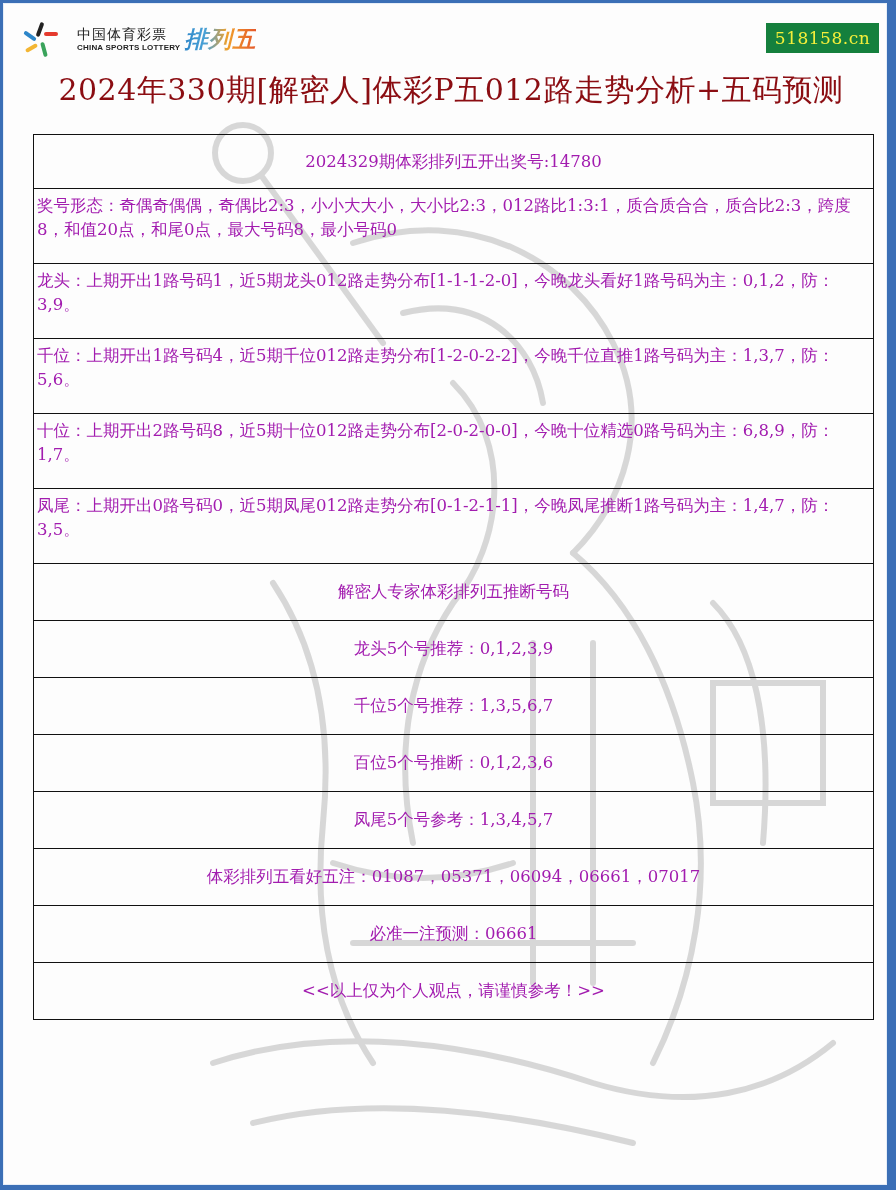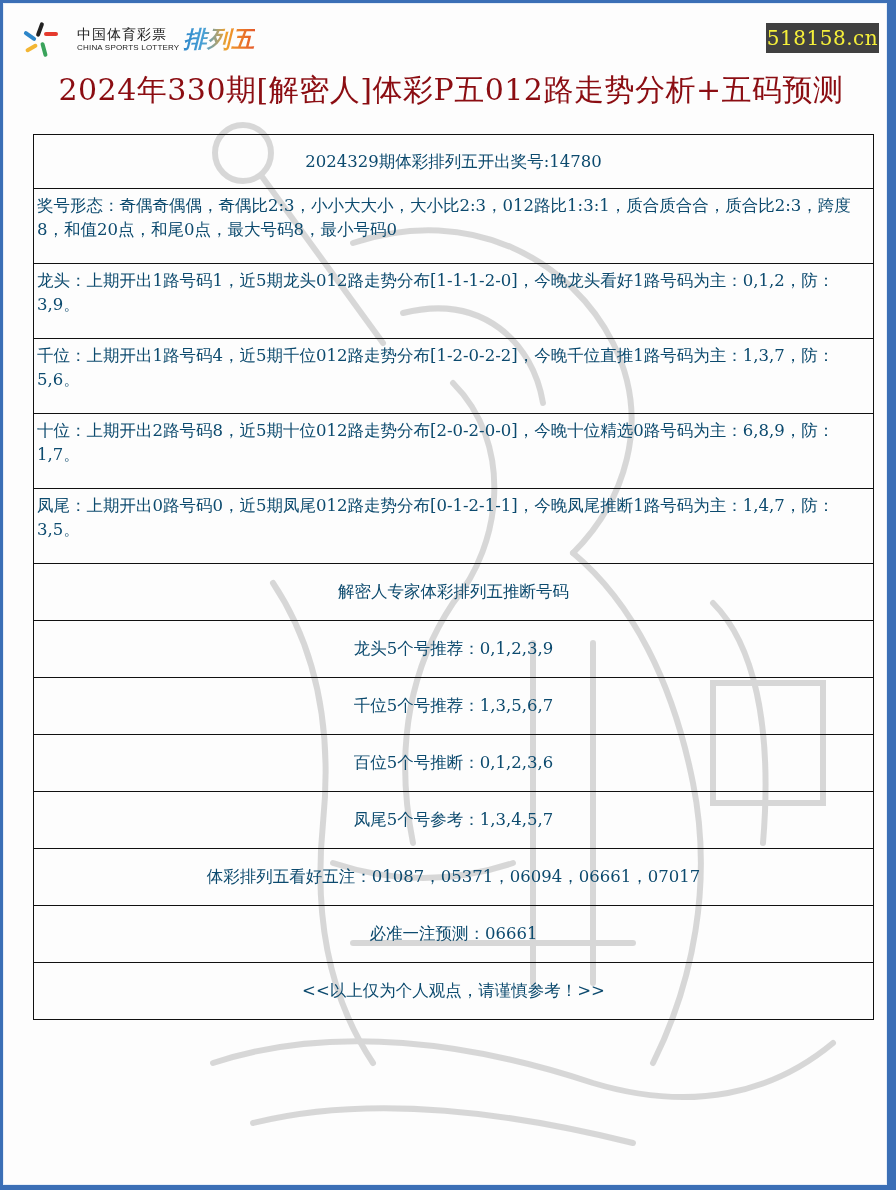--- a/index.html
+++ b/index.html
@@ -17,44 +17,44 @@
     position: absolute; left: 150px; top: 80px; width: 700px; height: 1100px;
     pointer-events: none; opacity: 0.18;
   }
   .logo {
     position: absolute; left: 18px; top: 16px; height: 40px; display: flex; align-items: center;
   }
   .logo-mark { width: 38px; height: 38px; position: relative; }
   .logo-mark span { position: absolute; display: block; border-radius: 2px; }
   .logo-text { margin-left: 18px; display: flex; flex-direction: column; }
   .logo-cn { font-family: "DejaVu Sans", sans-serif; font-size: 14px; color: #222; letter-spacing: 1px; line-height: 16px; }
-  .logo-en { font-family: "Liberation Sans", sans-serif; font-size: 8px; font-weight: normal; color: #222; line-height: 11px; letter-spacing: 0.2px; }
+  .logo-en { font-family: "Liberation Sans", sans-serif; font-size: 8px; font-weight: bold; color: #222; line-height: 11px; letter-spacing: 0.2px; }
   .logo-p5 {
     margin-left: 4px; font-family: "DejaVu Sans", sans-serif; font-weight: bold; font-style: italic;
     font-size: 23px; letter-spacing: 1px; line-height: 28px;
     background: linear-gradient(90deg, #2d86c9 0%, #4aa2d6 30%, #f0a02a 60%, #e5582a 100%);
     -webkit-background-clip: text; background-clip: text; color: transparent;
   }
   .site-badge {
     position: absolute; left: 763px; top: 20px; width: 113px; height: 30px;
-    background: #404040; color: #f5ef3a;
-    font-family: "DejaVu Serif", "Liberation Serif", serif; font-size: 20px;
+    background: #15803d; color: #f5ef3a;
+    font-family: "DejaVu Serif", "Liberation Serif", serif; font-size: 17px;
     display: flex; align-items: center; justify-content: center; letter-spacing: 0.5px;
   }
   .title {
     position: absolute; left: 0; top: 64px; width: 896px; text-align: center;
     color: #8b0d12; font-size: 30px; line-height: 46px; letter-spacing: 0.5px;
     font-family: "DejaVu Serif", "Liberation Serif", serif;
   }
   table.main {
     position: absolute; left: 30px; top: 131px; width: 841px;
     border-collapse: collapse;
   }
   table.main td {
-    border: 1px solid #111; color: #0c4a6e; font-size: 16.5px; line-height: 24px;
+    border: 1px solid #111; color: #a21caf; font-size: 16.5px; line-height: 24px;
     padding: 0 3px; vertical-align: middle;
   }
   td.center { text-align: center; }
   td.left { text-align: left; }
   .h56 { height: 56px; }
   .h74 { height: 74px; }
   .h58 { height: 56px; }
   .wrap2 { padding-top: 4px !important; padding-bottom: 20px !important; margin-top: 12px; }
 </style>
 </head>

